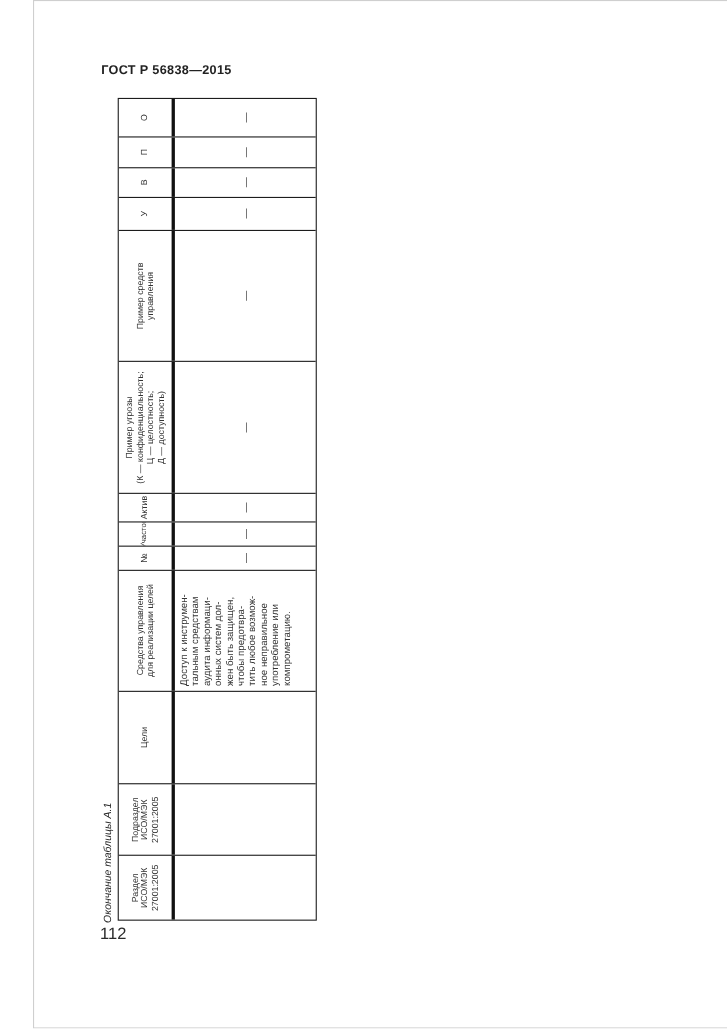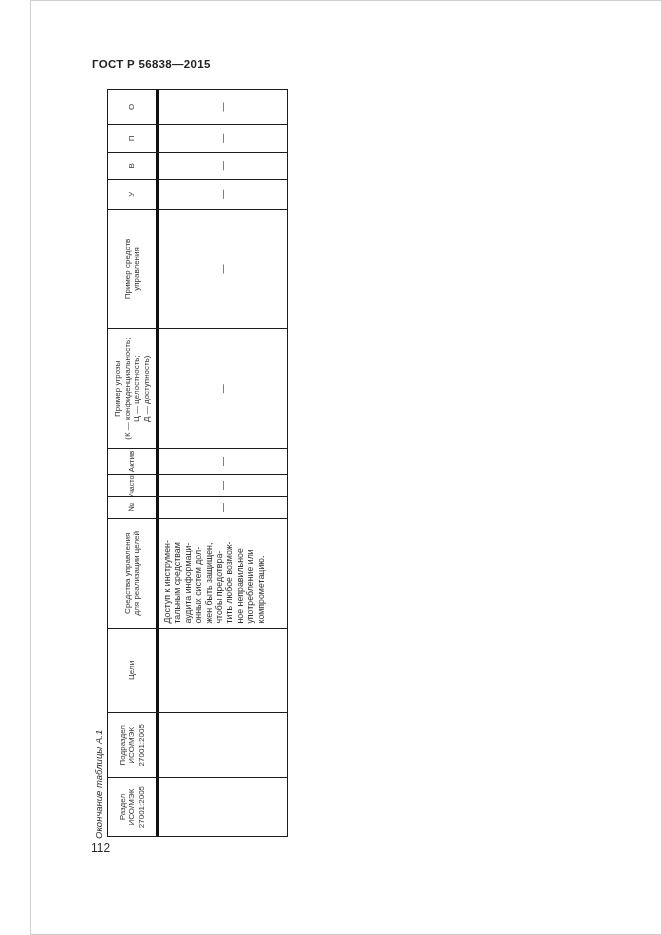--- a/index.html
+++ b/index.html
@@ -20,21 +20,21 @@
     top: 57px;
     font-size: 11.5px;
     font-weight: bold;
     letter-spacing: 0.3px;
     color: #222;
   }
   .page-number {
     position: absolute;
     left: 60px;
     top: 840px;
-    font-size: 12px;
+    font-size: 15px;
     color: #2a2a2a;
   }
   
   .table-caption-wrap {
     position: absolute;
     left: 57px;
     top: 838px;
     width: 130px;
     height: 14px;
     transform: rotate(-90deg);

